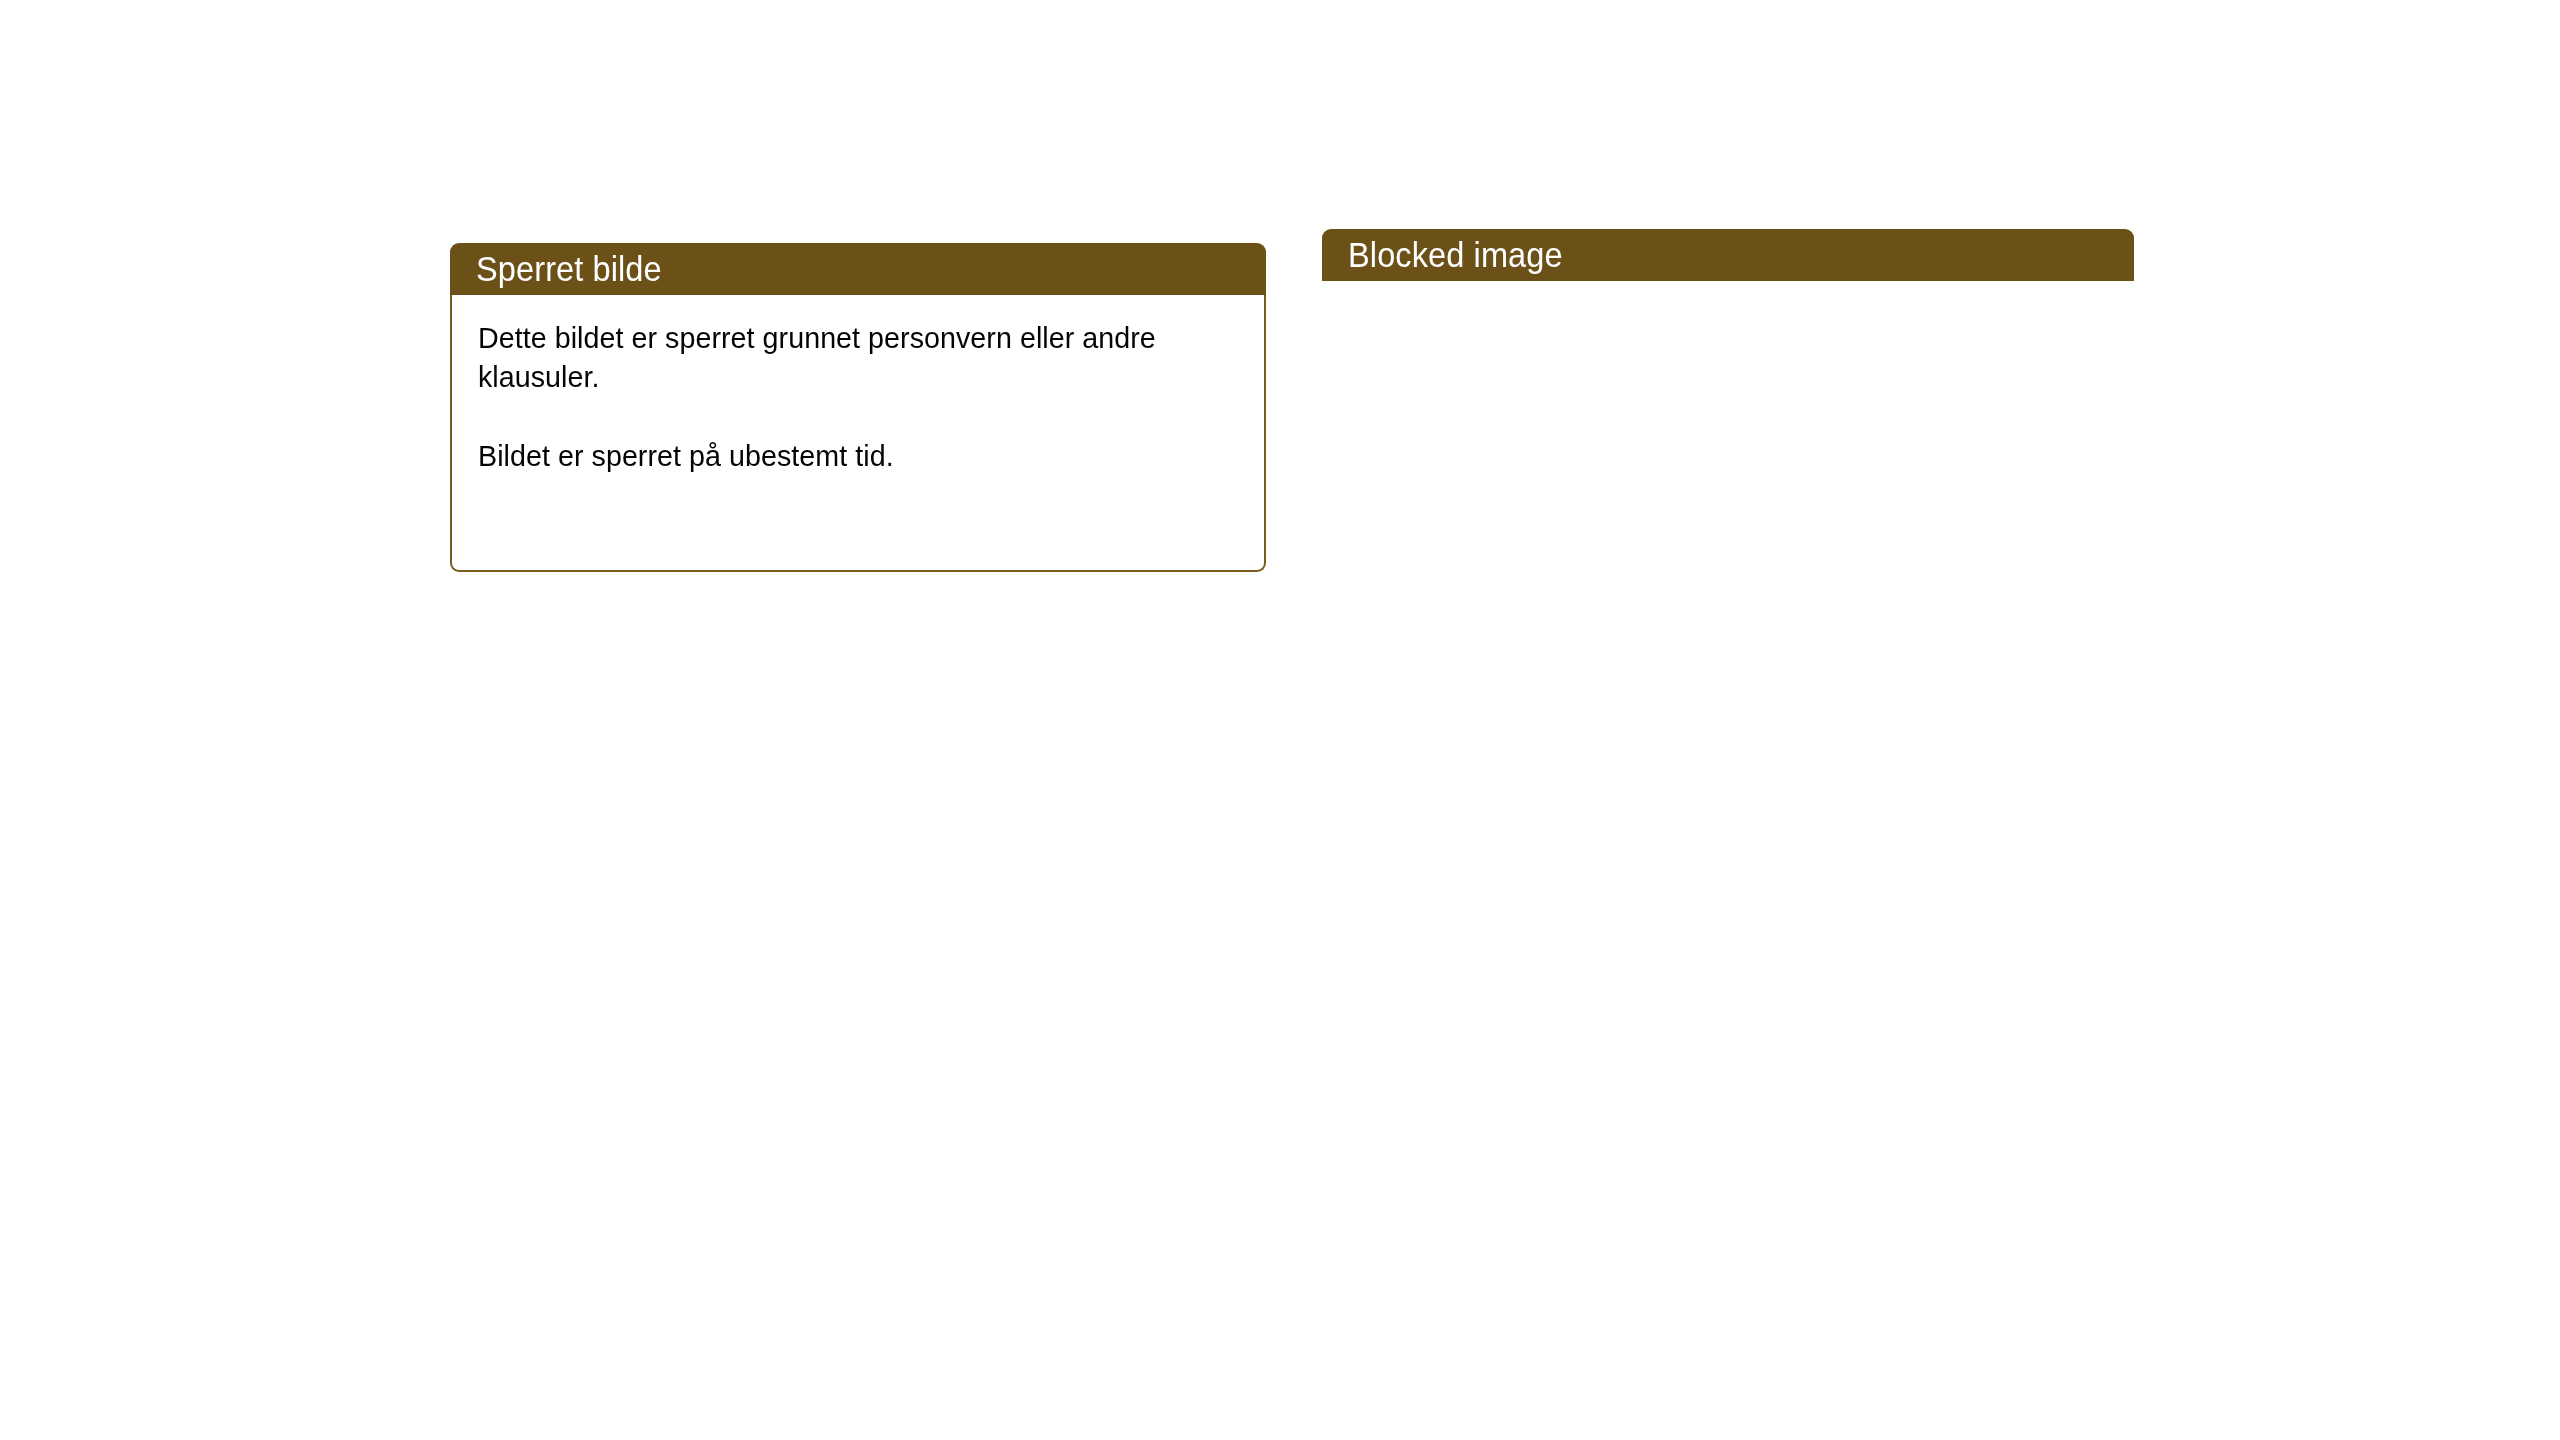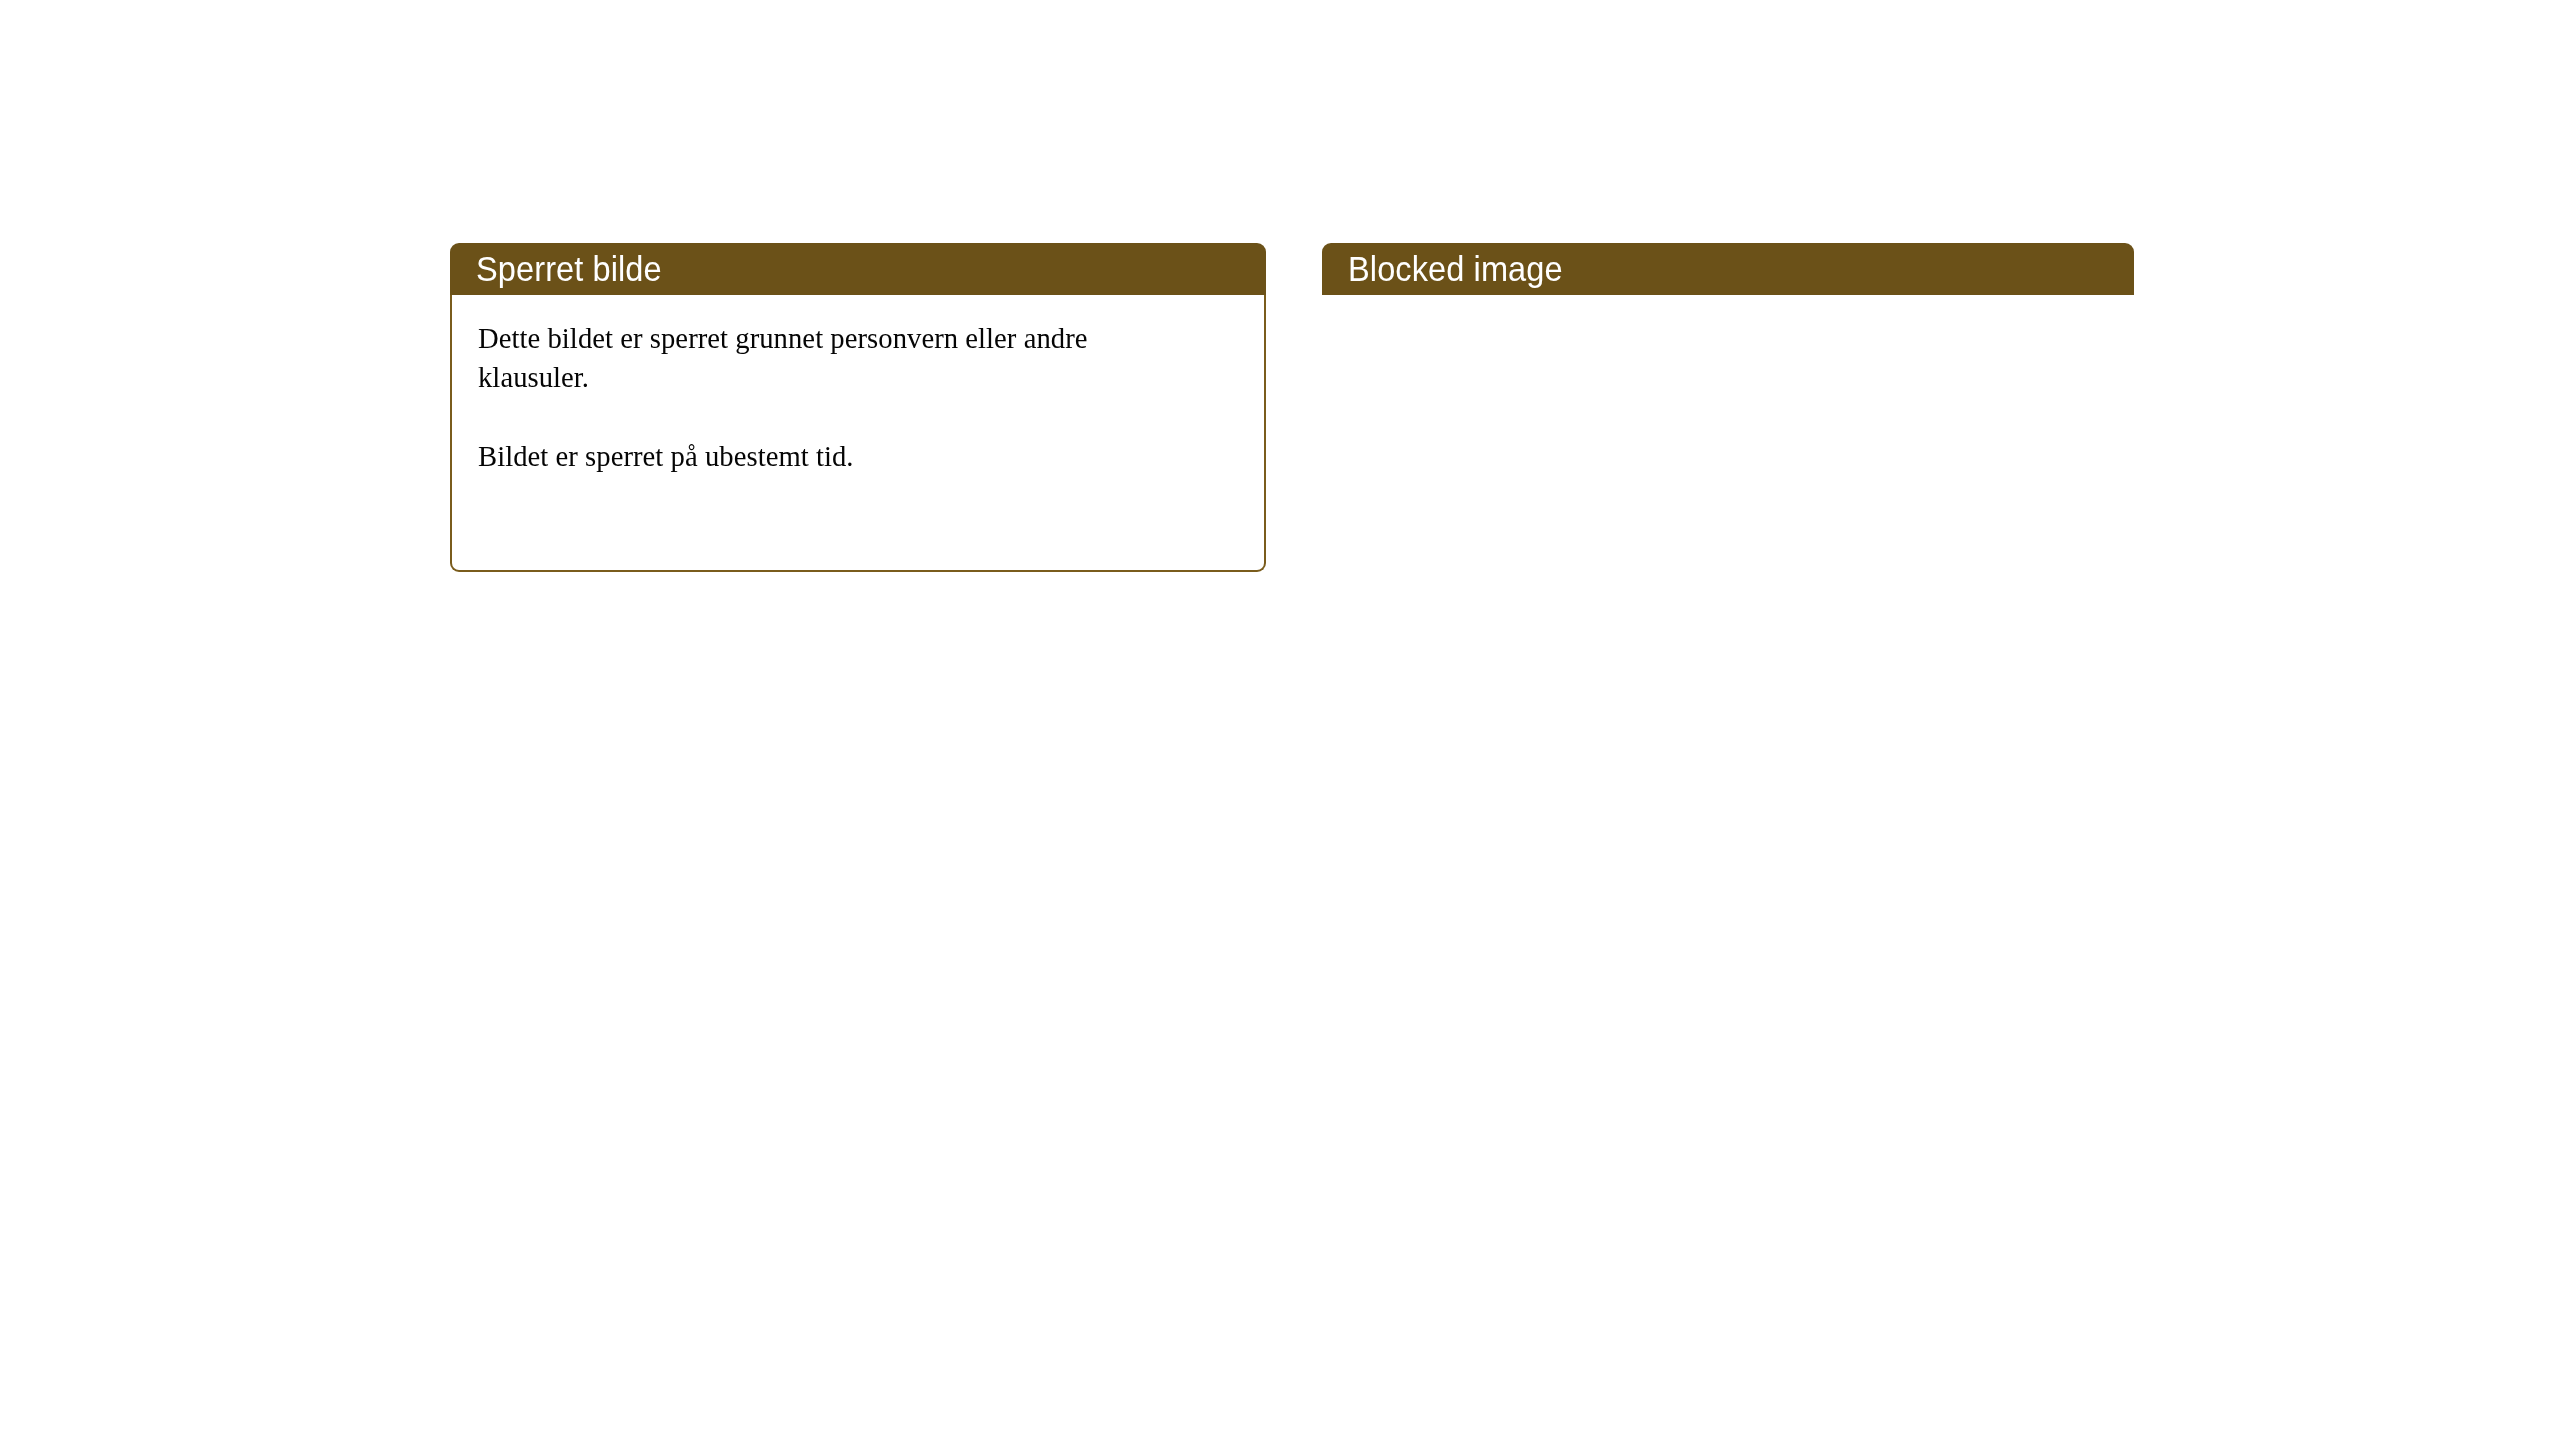--- a/index.html
+++ b/index.html
@@ -53,21 +53,20 @@
   .notice-body {
     box-sizing: border-box;
     border: 2px solid #7a5c1c;
     border-top: none;
     border-radius: 0 0 9px 9px;
     background: #ffffff;
     padding: 24px 26px 30px 26px;
     position: relative;
     margin-top: -1px;
     z-index: 1;
-    font-family: Liberation Serif, serif;
   }
 
   .notice-para {
     color: #050505;
     font-size: 30px;
     line-height: 1.31;
     letter-spacing: 0.05px;
     transform: scaleX(0.955);
     transform-origin: left top;
     margin: 0;
@@ -82,21 +81,21 @@
     left: 450px;
     top: 243px;
     width: 816px;
   }
   #panel-no .notice-body {
     min-height: 278px;
   }
 
   #panel-en {
     left: 1322px;
-    top: 243px;
+    top: 229px;
     width: 818px;
   }
   #panel-en .notice-header {
     width: 812px;
   }
   #panel-en .notice-body {
     min-height: 278px;
   }
 </style>
 </head>

